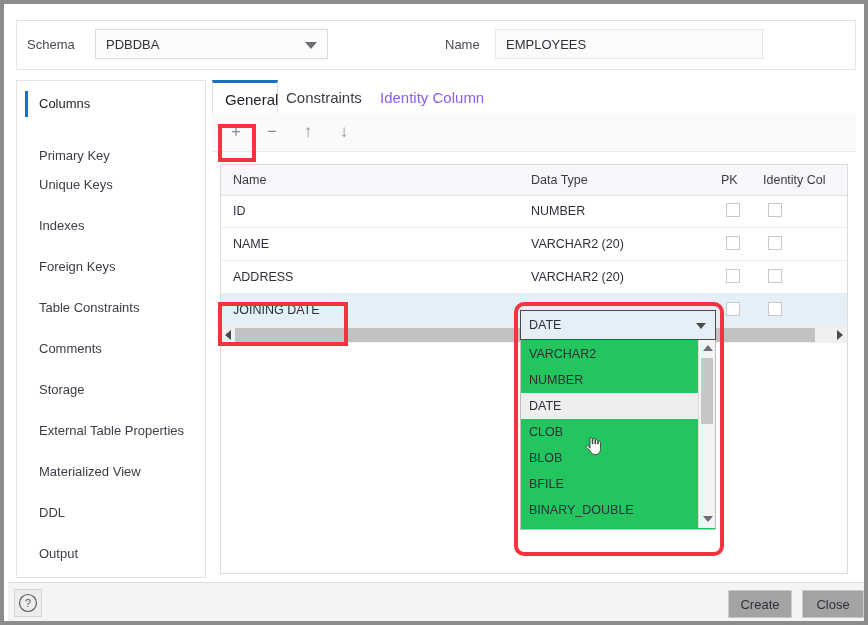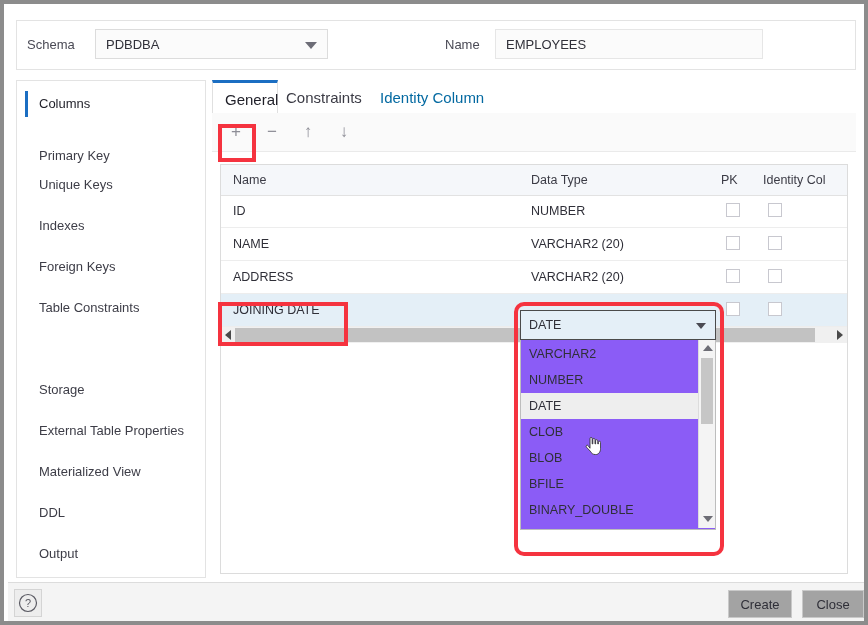--- a/index.html
+++ b/index.html
@@ -105,21 +105,21 @@
   .tab {
     position: absolute; top: 0;
     height: 33px;
     font-size: 15px;
     color: #3b3b45;
     box-sizing: border-box;
   }
   .tab .txt { position: absolute; left: 0; top: 9px; white-space: nowrap; }
   .tab.active { border-top: 3px solid #1b6ec2; border-left: 1px solid #e0e0e0; border-right: 1px solid #e0e0e0; background: #fff; }
   .tab.active .txt { top: 8px; color: #1f1f28; }
-  .tab.disabled .txt { color: #0369a1; }
+  .tab.disabled .txt { color: #8b5cf6; }
 
   
   .toolbar {
     position: absolute; left: 0; top: 33px;
     width: 644px; height: 38px;
     background: #fafafa;
     border-bottom: 1px solid #eaeaea;
   }
   .tb-btn {
     position: absolute; top: 6px;
@@ -214,21 +214,21 @@
   .ddl-head .caret2 {
     position: absolute; right: 9px; top: 12px;
     width: 0; height: 0;
     border-left: 5px solid transparent;
     border-right: 5px solid transparent;
     border-top: 6px solid #4a4a52;
   }
   .ddl-list {
     position: relative;
     width: 196px; height: 190px;
-    background: #8b5cf6;
+    background: #22c55e;
     border: 1px solid #bdbdbd;
     border-top: none;
     box-sizing: border-box;
     overflow: hidden;
   }
   .opt {
     position: absolute; left: 0;
     width: 178px; height: 26px;
     font-size: 12.5px; color: #2f2f38;
     box-sizing: border-box;
@@ -330,20 +330,23 @@
       </div>
     <div class="side-item" style="top:132px">
         <span class="txt">Indexes</span>
       </div>
     <div class="side-item" style="top:173px">
         <span class="txt">Foreign Keys</span>
       </div>
     <div class="side-item" style="top:214px">
         <span class="txt">Table Constraints</span>
       </div>
+    <div class="side-item" style="top:255px">
+        <span class="txt">Comments</span>
+      </div>
     <div class="side-item" style="top:296px">
         <span class="txt">Storage</span>
       </div>
     <div class="side-item" style="top:337px">
         <span class="txt">External Table Properties</span>
       </div>
     <div class="side-item" style="top:378px">
         <span class="txt">Materialized View</span>
       </div>
     <div class="side-item" style="top:419px">

